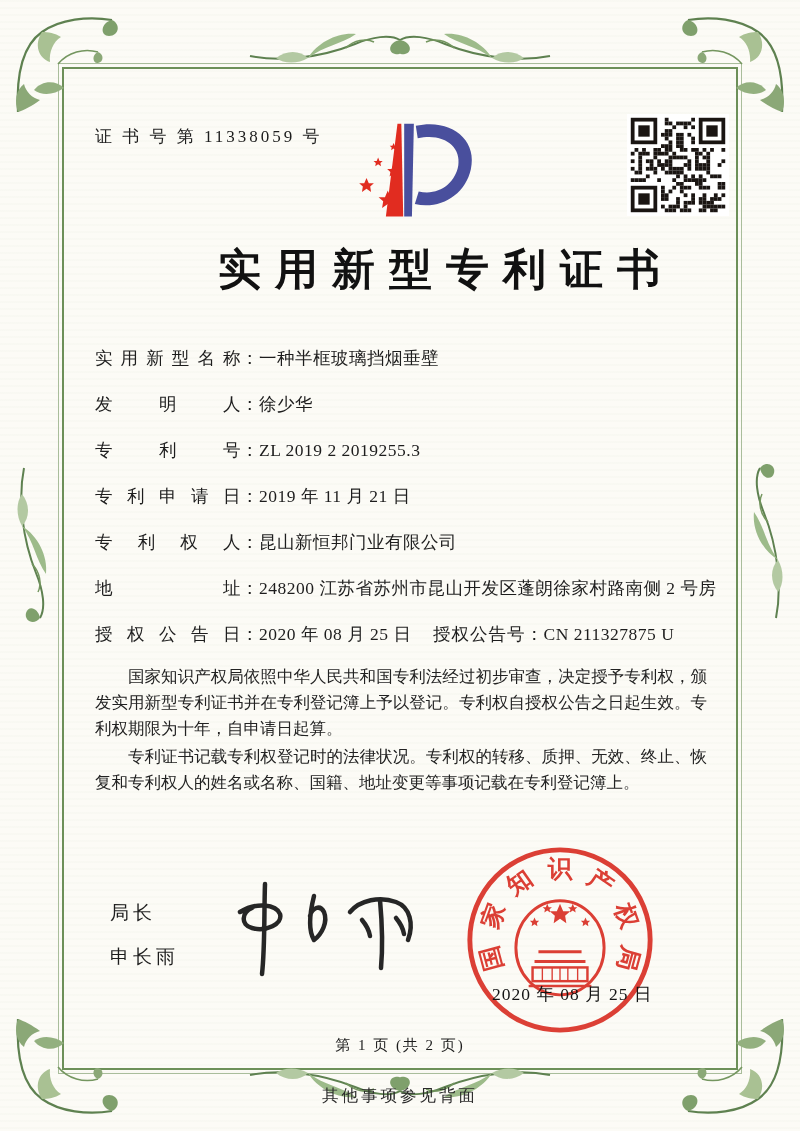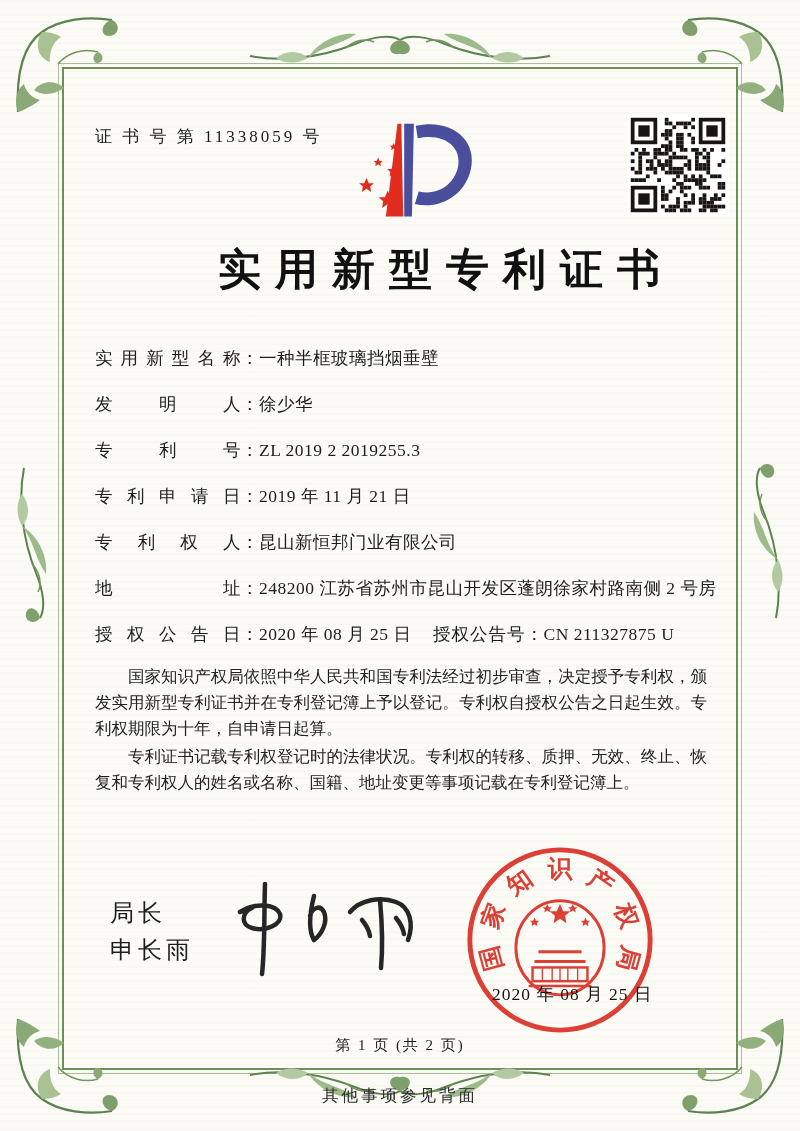--- a/index.html
+++ b/index.html
@@ -23,22 +23,22 @@
   }
   .fields{position:absolute;left:95px;top:349px;width:615px;font-size:17.5px;}
   .frow{position:relative;margin-bottom:27px;line-height:19px;letter-spacing:0.5px;white-space:nowrap;}
   .flabel{display:inline-block;width:146px;text-align:justify;text-align-last:justify;vertical-align:top;}
   .fcolon{display:inline-block;vertical-align:top;}
   .fvalue{display:inline-block;vertical-align:top;letter-spacing:0.5px;}
   .pair2{position:absolute;left:338px;top:0;}
   .pair2 .flabel{width:auto;text-align:right;text-align-last:auto;letter-spacing:1px;}
   .paras{position:absolute;left:95px;top:664px;width:612px;font-size:16.5px;line-height:26px;color:#222;}
   .paras p{margin:0 0 2px 0;text-indent:2em;text-align:justify;}
-  .signer{position:absolute;left:110px;top:903px;font-size:24px;letter-spacing:4px;line-height:20px;}
-  .signer .name{margin-top:17px;}
+  .signer{position:absolute;left:110px;top:903px;font-size:19px;letter-spacing:4px;line-height:20px;}
+  .signer .name{margin-top:24px;}
   .signature{position:absolute;left:210px;top:878px;}
   .seal{position:absolute;left:462px;top:842px;}
   .seal-date{position:absolute;left:492px;top:982px;font-size:17.5px;letter-spacing:1px;color:#141414;white-space:nowrap;}
   .page-no{position:absolute;left:0;top:1036px;width:100%;text-align:center;font-size:15px;letter-spacing:2px;}
   .back-note{position:absolute;left:0;top:1085px;width:100%;text-align:center;font-size:16.5px;letter-spacing:3px;color:#2a2a2a;}
 </style>
 </head>
 <body>
 
 <div class="page">

